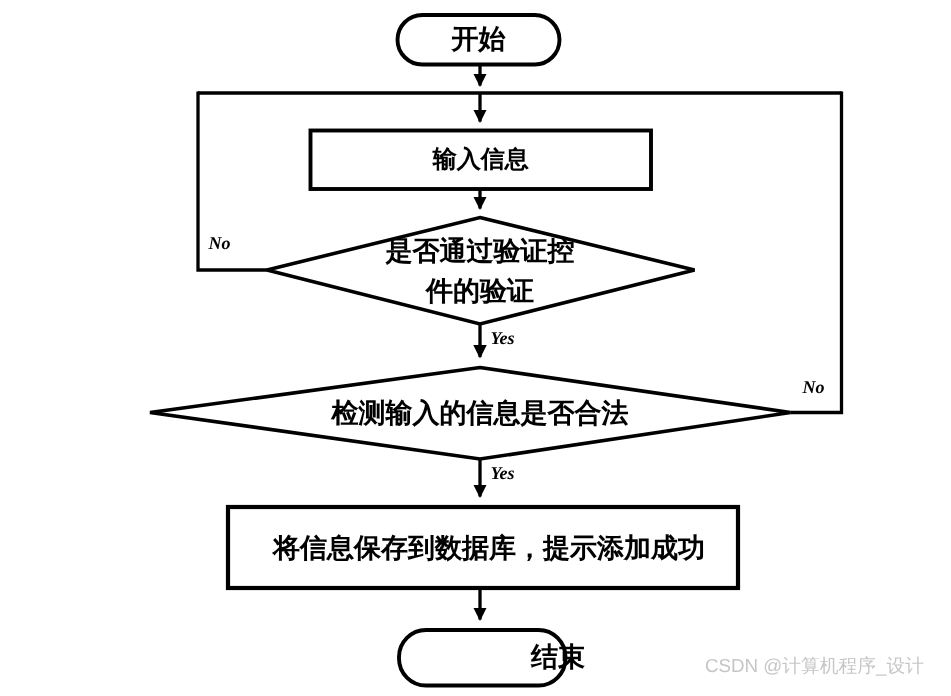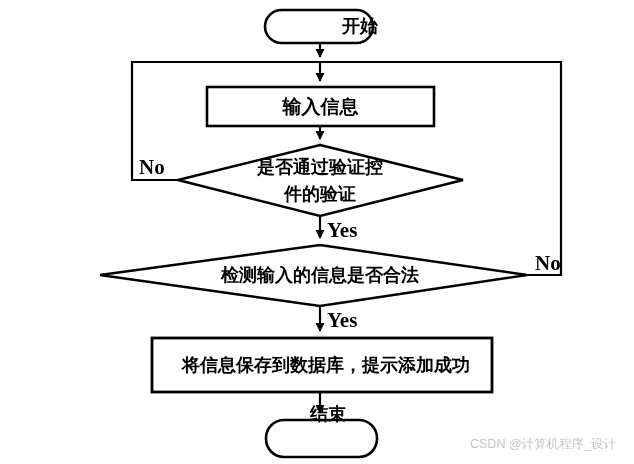--- a/index.html
+++ b/index.html
@@ -15,30 +15,31 @@
     position:absolute;
     color:#000000;
     font-weight:bold;
     text-align:center;
     white-space:pre-line;
     -webkit-user-select:none;user-select:none;
   }
   .node-label{font-size:18px;}
   .edge-label{
     font-family:"Liberation Serif","DejaVu Serif",serif;
-    font-size:21px;
+    font-size:12px;
     font-weight:bold;
     text-align:center;
+    font-style:italic;
   }
-  .lbl-start{left:265px;top:10px;width:108px;height:33px;line-height:33px;padding-left:41px;}
-  .lbl-input{left:207px;top:87px;width:227px;height:39px;line-height:39px;font-size:19px;}
+  .lbl-start{left:265px;top:10px;width:108px;height:33px;line-height:33px;}
+  .lbl-input{left:207px;top:87px;width:227px;height:39px;line-height:39px;font-size:16px;}
   .lbl-d1{left:210px;top:154px;width:220px;line-height:27px;}
   .lbl-d2{left:209px;top:264px;width:222px;line-height:22px;}
   .lbl-save{left:152px;top:338px;width:348px;height:54px;line-height:54px;}
-  .lbl-end{left:266px;top:396px;width:124px;height:37px;line-height:37px;}
+  .lbl-end{left:266px;top:420px;width:124px;height:37px;line-height:37px;text-align:right;}
   .lbl-no1{left:139px;top:155px;}
   .lbl-yes1{left:327px;top:218px;}
   .lbl-no2{left:535px;top:251px;}
   .lbl-yes2{left:327px;top:308px;}
   .watermark{
     position:absolute;
     left:470px;top:436px;width:162px;
     font-size:12.5px;
     font-weight:normal;
     color:#c6c6c6;

